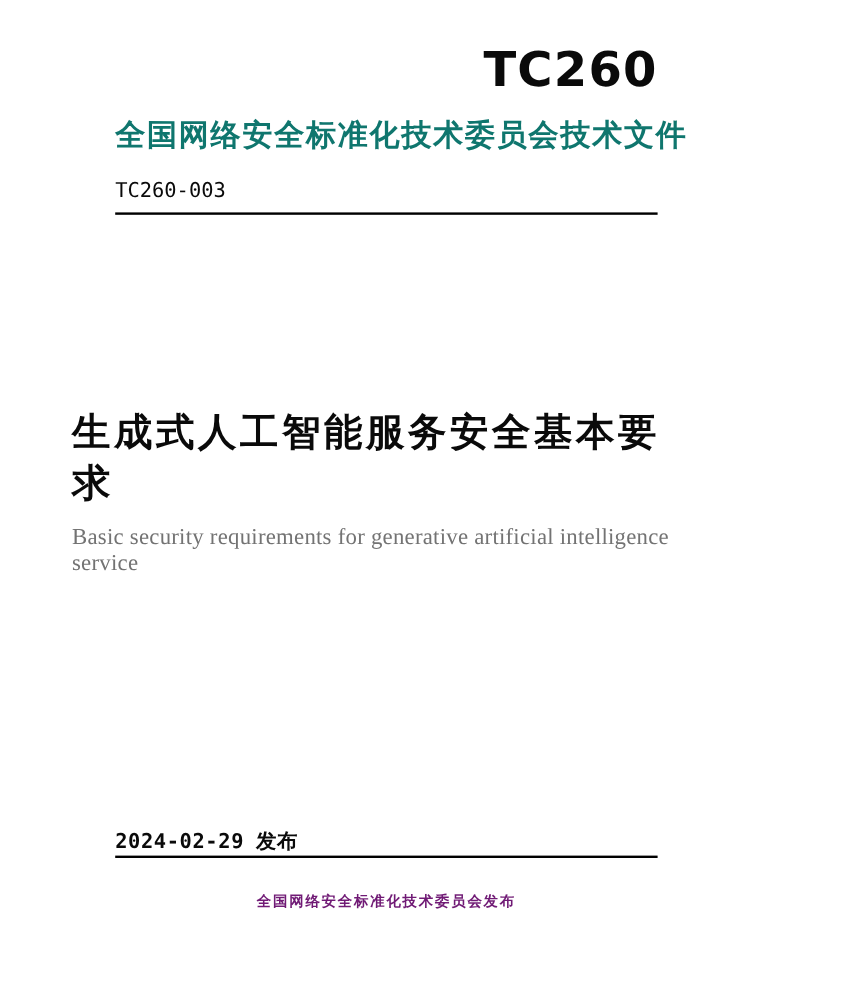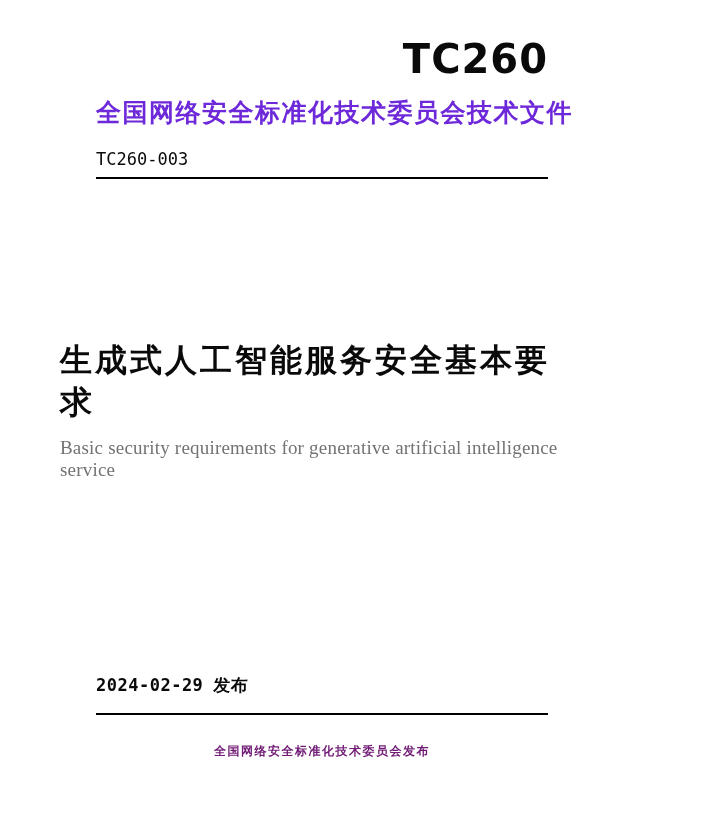--- a/index.html
+++ b/index.html
@@ -38,21 +38,21 @@
     line-height: 1.05;
     color: #0a0a0a;
   }
   .committee-title {
     margin-top: 16px;
     text-align: center;
     font-family: "DejaVu Sans", sans-serif;
     font-weight: bold;
     font-size: 25px;
     letter-spacing: 1.5px;
-    color: #6d28d9;
+    color: #0f766e;
     white-space: nowrap;
   }
   .doc-number {
     margin-top: 20px;
     text-align: left;
     font-family: "DejaVu Sans Mono", monospace;
     font-size: 17px;
     letter-spacing: 0px;
     color: #0a0a0a;
   }
@@ -92,21 +92,21 @@
     left: 96px;
     right: 96px;
     bottom: 62px;
   }
   .release-date {
     font-family: "DejaVu Sans", sans-serif;
     font-weight: bold;
     font-size: 17px;
     letter-spacing: 0.5px;
     color: #0a0a0a;
-    padding-bottom: 16px;
+    padding-bottom: 0;
   }
   .release-date .date-num {
     font-family: "DejaVu Sans Mono", monospace;
     font-weight: bold;
   }
   .release-date .date-word {
     margin-left: 10px;
   }
   .rule-bottom {
     height: 0;

